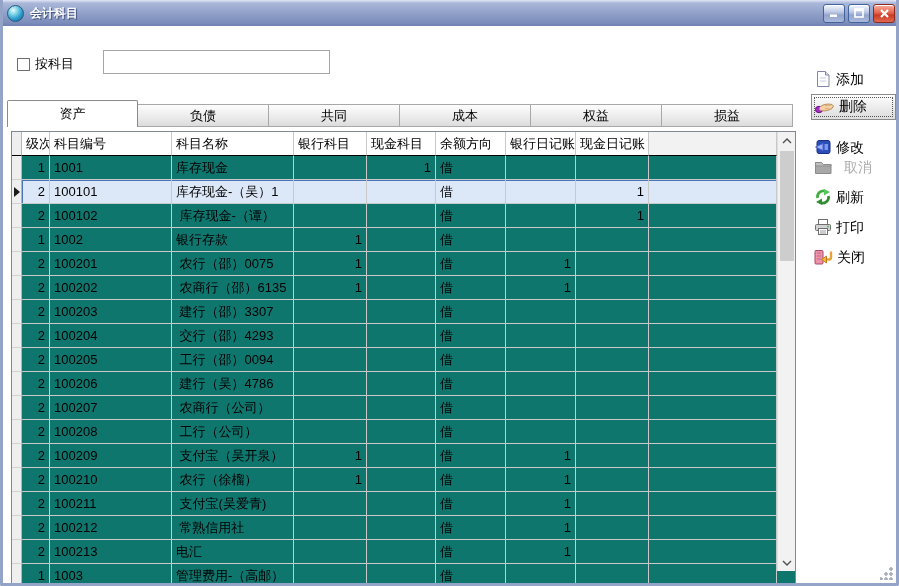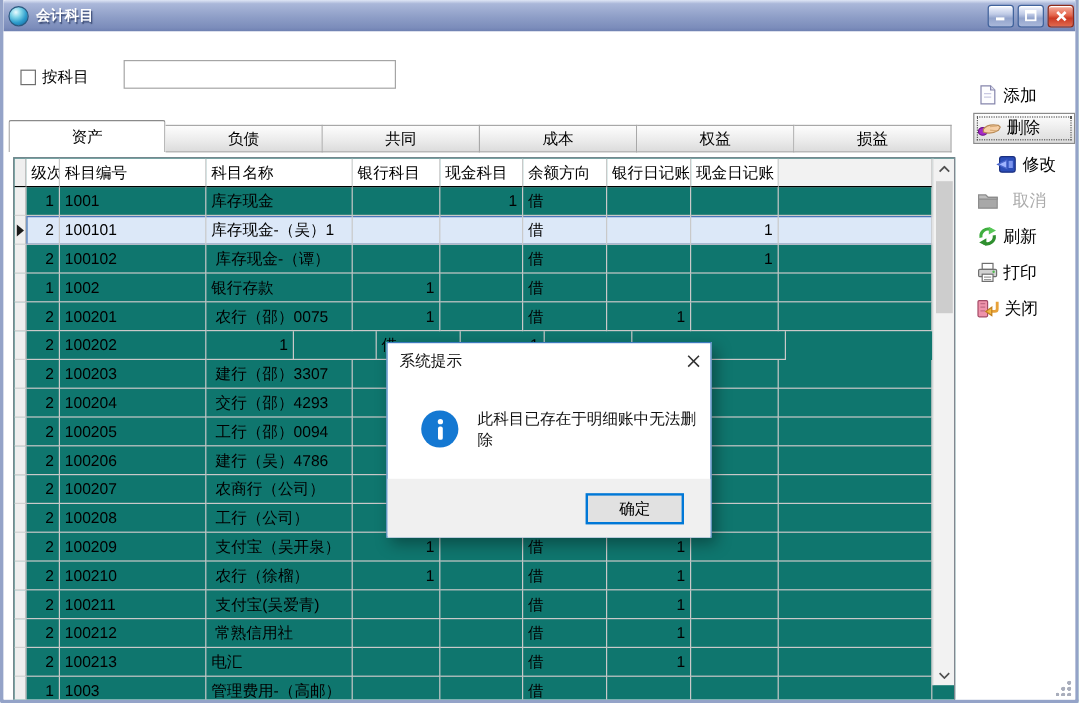--- a/index.html
+++ b/index.html
@@ -223,20 +223,21 @@
       <div class="gcell num c-bj" style="width: 70px;">1</div>
       <div class="gcell num c-cj" style="width: 73px;"></div>
       <div class="gcell c-fill" style="width: 128px;"></div>
     </div>
   </div>
         <div class="grow">
     <div class="gsel"></div>
     <div class="gcells">
       <div class="gcell num c-level" style="width: 28px;">2</div>
       <div class="gcell c-code" style="width: 122px;">100202</div>
+      <div class="gcell c-name" style="width: 122px;"> 农商行（邵）6135</div>
       <div class="gcell num c-bank" style="width: 73px;">1</div>
       <div class="gcell num c-cash" style="width: 69px;"></div>
       <div class="gcell c-dir" style="width: 70px;">借</div>
       <div class="gcell num c-bj" style="width: 70px;">1</div>
       <div class="gcell num c-cj" style="width: 73px;"></div>
       <div class="gcell c-fill" style="width: 128px;"></div>
     </div>
   </div>
         <div class="grow">
     <div class="gsel"></div>
@@ -434,21 +435,21 @@
       </div>
       <div class="action focused" style="top: 94px;">
         <span class="aicon"><svg width="20" height="18" viewBox="0 0 20 18">
             <ellipse cx="4" cy="12.5" rx="3.6" ry="3.2" fill="#a429c8" stroke="#6d1287"></ellipse>
             <path d="M4.5 10.5 C7 7.5 12 6.5 17 7.5 L18.5 9 L17 11.5 C13 14 8 14.5 4.5 13 Z" fill="#f6cfa6" stroke="#b98a55"></path>
             <path d="M10 8.5 L16 8" stroke="#d8ab77" fill="none"></path>
             <path d="M10 11.5 L15 12" stroke="#d8ab77" fill="none"></path>
           </svg></span>
         <span class="albl">删除</span>
       </div>
-      <div class="action" style="top: 125px; justify-content: center;">
+      <div class="action" style="top: 135px;">
         <span class="aicon"><svg width="18" height="18" viewBox="0 0 18 18">
             <rect x="3" y="2.5" width="13" height="13" rx="2" fill="#2b4db8" stroke="#1a2f80"></rect>
             <path d="M1.5 9 L9 5.5 L9 12.5 Z" fill="#9fb4ff" stroke="#4a66cc"></path>
             <rect x="10.5" y="6" width="3.5" height="6" fill="#7d96ef"></rect>
           </svg></span>
         <span class="albl">修改</span>
       </div>
       <div class="action disabled" style="top: 155px;">
         <span class="aicon"><svg width="18" height="18" viewBox="0 0 18 18">
             <path d="M1.5 4.5h6l2 2h7.5v9h-15.5z" fill="#a8a8a8" stroke="#8c8c8c"></path>
@@ -483,33 +484,13 @@
             <line x1="3" y1="8" x2="7" y2="8" stroke="#c06a84"></line>
             <line x1="3" y1="11" x2="7" y2="11" stroke="#c06a84"></line>
             <path d="M17 3.5 v6 a2 2 0 0 1 -2 2 h-4" fill="none" stroke="#e8a23a" stroke-width="2.4"></path>
             <polygon points="12.5,8 12.5,15 7.5,11.5" fill="#f5b942" stroke="#c07f1e"></polygon>
           </svg></span>
         <span class="albl">关闭</span>
       </div>
     </div>
   <div class="grip"></div>
 
-  <div class="dialog">
-    <div class="dtitle">
-      <span class="dtext">系统提示</span>
-      <svg width="12" height="12" viewBox="0 0 12 12">
-          <path d="M1.5 1.5 L10.5 10.5 M10.5 1.5 L1.5 10.5" stroke="#333" stroke-width="1.3"></path>
-        </svg>
-    </div>
-    <div class="dbody">
-      <div class="dinfo">
-        <svg width="14" height="20" viewBox="0 0 14 20">
-            <circle cx="7" cy="3.4" r="2.2" fill="#fff"></circle>
-            <rect x="5" y="7.5" width="4" height="11" rx="1.6" fill="#fff"></rect>
-          </svg>
-      </div>
-      <div class="dmsg">此科目已存在于明细账中无法删除</div>
-    </div>
-    <div class="dfoot">
-      <button class="okbtn">确定</button>
-    </div>
-  </div>
 </div>
 
 </body></html>

